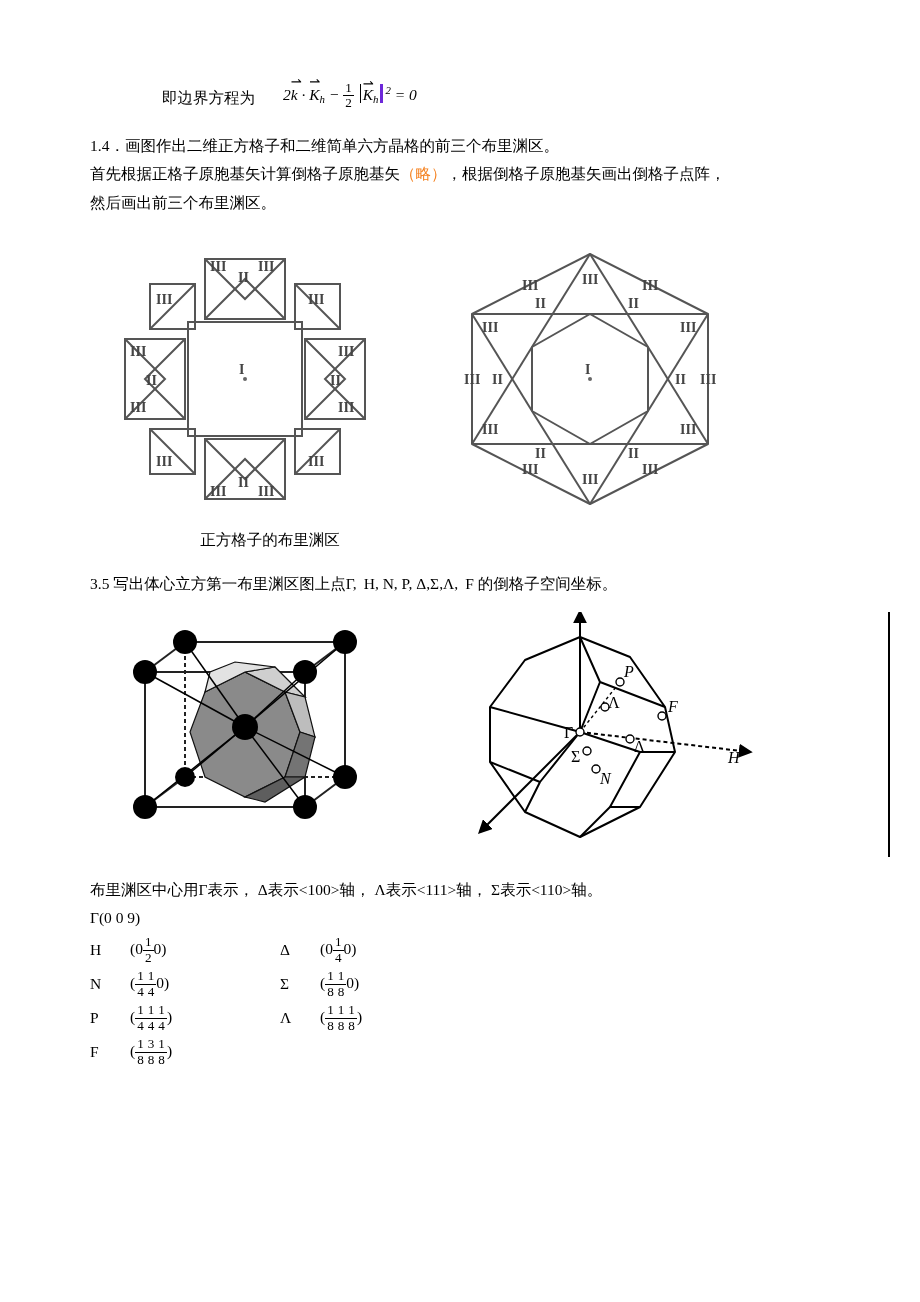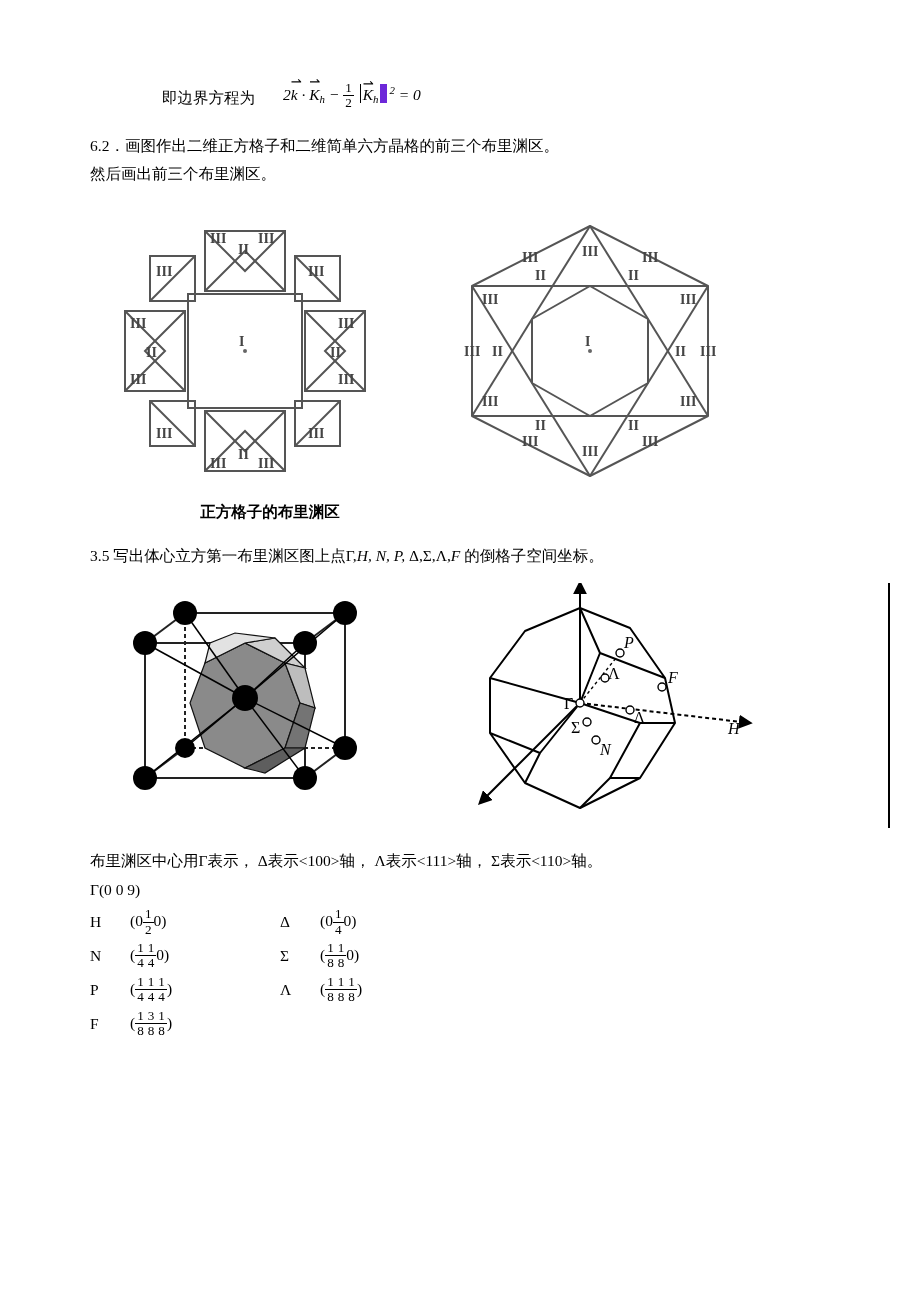--- a/index.html
+++ b/index.html
@@ -25,63 +25,66 @@
     font-style: italic;
     white-space: nowrap;
   }
   .vec { position: relative; display: inline-block; padding-top: 0.1em; }
   .vec::before {
     content: "⇀"; position: absolute; top: -0.65em; left: 0; right: 0;
     text-align: center; font-style: normal; font-size: 0.85em;
   }
   .sub { font-size: 0.7em; vertical-align: -0.3em; font-style: italic; }
   .sup { font-size: 0.7em; vertical-align: 0.55em; }
-  .bar { display: inline-block; border-left: 1px solid #000; border-right: 7px solid #6d28d9;
+  .bar { display: inline-block; border-left: 1px solid #000; border-right: 3px solid #6d28d9;
          padding: 0 2px; margin: 0 2px; height: 1.2em; line-height: 1.2em; }
   .frac { display: inline-block; text-align: center; vertical-align: middle; font-style: normal; }
   .frac span { display: block; font-size: 0.85em; line-height: 1.1; }
   .frac .n { border-bottom: 1px solid #000; padding: 0 2px; }
   p { margin: 2px 0; }
   .em-orange { color: #f58220; }
   .fig-row { display: flex; justify-content: flex-start; gap: 20px; margin-top: 18px; margin-bottom: 8px; }
   .fig-box { background: #fff; }
-  .cap-row { display: flex; margin-top: 6px; margin-bottom: 18px; font-weight: bold; }
+  .cap-row { display: flex; margin-top: 6px; margin-bottom: 18px; }
   .cap-row span:first-child { width: 230px; text-align: center; margin-left: 50px; }
   .cap-row span:last-child { width: 230px; text-align: center; margin-left: 65px; }
   .section { margin-top: 6px; }
   .lower-figs { display: flex; gap: 40px; align-items: center; margin: 14px 0 20px 0; }
   .rightbar { border-right: 2px solid #000; padding-right: 0; margin-right: -60px; }
   .coord-table { margin-top: 4px; }
   .coord-row { display: flex; align-items: center; margin: 4px 0; font-family: "Times New Roman", serif; }
   .coord-row .lab { width: 40px; }
   .coord-row .val { width: 150px; display: flex; align-items: center; }
   .coord-row .lab2 { width: 40px; }
   .coord-row .val2 { display: flex; align-items: flex-end; }
-  .it { font-style: italic; font-family: "Times New Roman", serif; }
+  .it { font-family: "Times New Roman", serif; margin-left: 7px; }
 
   
   .bz-label { font: bold 14px "Times New Roman", serif; fill: #444; }
 </style>
 </head>
 <body>
 
 <div class="eq-line">
   <span>即边界方程为</span>
   <span class="formula">
     2<span class="vec">k</span> · <span class="vec">K</span><span class="sub">h</span>
     −
     <span class="frac"><span class="n">1</span><span>2</span></span>
     <span class="bar"><span class="vec">K</span><span class="sub">h</span></span><span class="sup">2</span>
     = 0
   </span>
 </div>
 
 <div class="section">
   <p>
-    <span>6.2．</span><span>画图作出二维正方格子和二维简单六方晶格的前三个布里渊区。</span>
+    <span>1.4．</span><span>画图作出二维正方格子和二维简单六方晶格的前三个布里渊区。</span>
+  </p>
+  <p>
+    <span>首先根据正格子原胞基矢计算倒格子原胞基矢</span><span class="em-orange">（略）</span><span>，根据倒格子原胞基矢画出倒格子点阵，</span>
   </p>
   <p>然后画出前三个布里渊区。</p>
 </div>
 
 <div class="fig-row">
 
   <svg class="fig-box" width="310" height="285" viewBox="0 0 310 285">
     <g stroke="#555" stroke-width="2" fill="none">
 
       <rect x="98" y="88" width="114" height="114"></rect>

